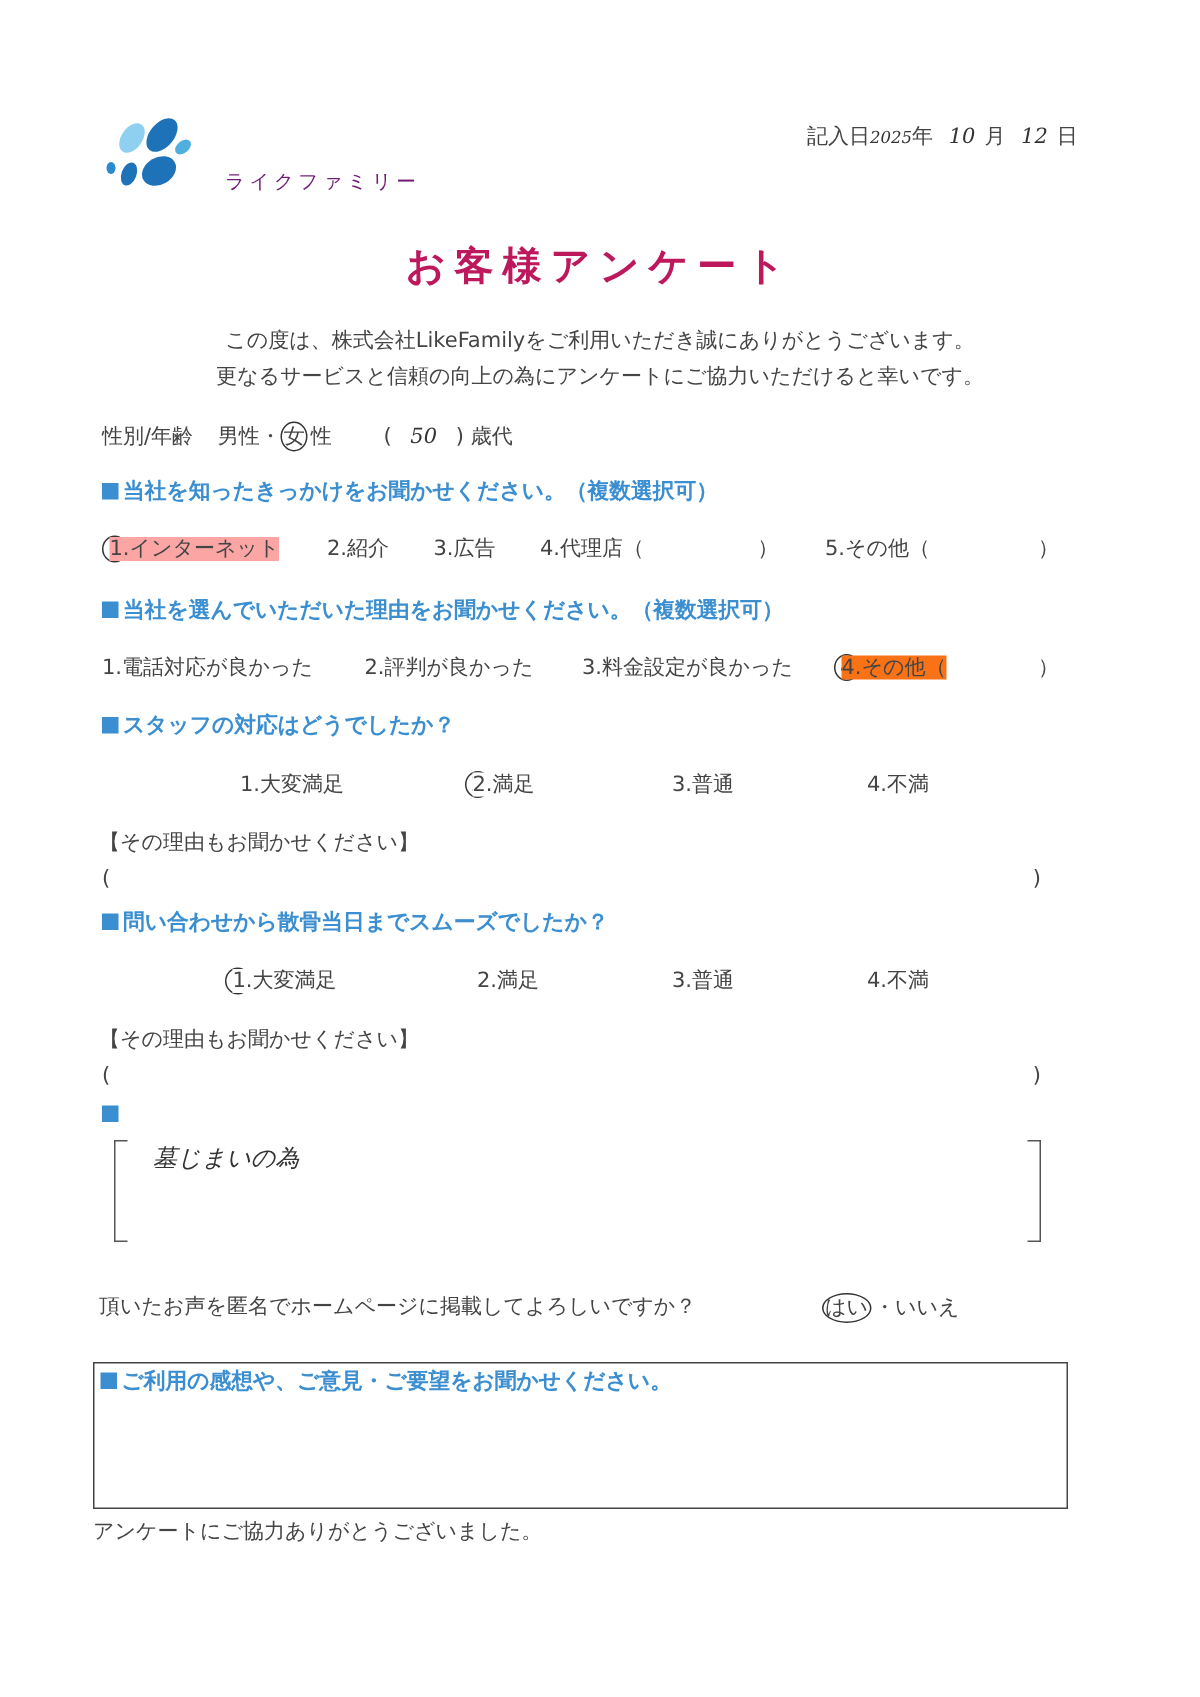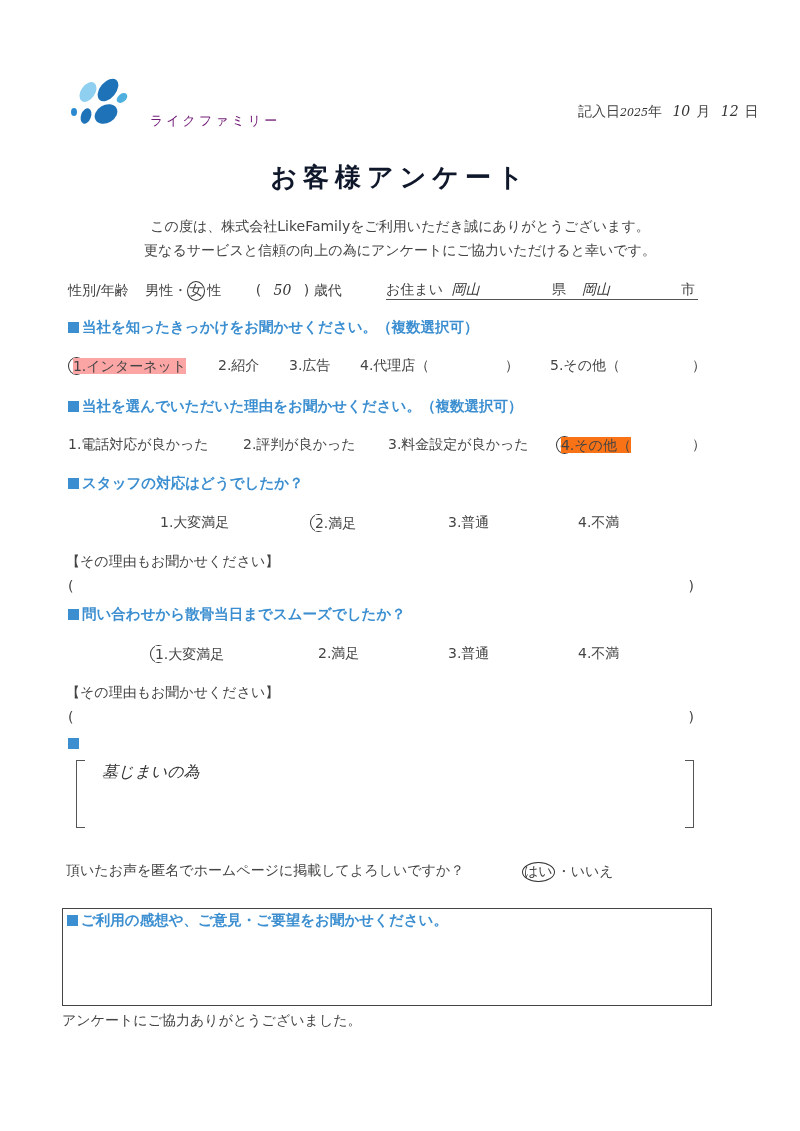--- a/index.html
+++ b/index.html
@@ -4,24 +4,24 @@
 <style>
   html, body { margin: 0; padding: 0; background: #ffffff; }
   body { width: 800px; height: 1131px; position: relative; overflow: hidden;
          font-family: "DejaVu Sans", "Liberation Sans", sans-serif; color: #333; }
   .abs { position: absolute; }
   .logo { left: 68px; top: 72px; width: 280px; height: 60px; }
   .logo-mark { position: absolute; left: 0; top: 6px; width: 60px; height: 48px; }
   .logo-en { position: absolute; left: 78px; top: 2px; font-family: "DejaVu Serif", "Liberation Serif", serif;
              font-style: italic; font-size: 30px; color: #1e73b8; letter-spacing: 1px; }
   .logo-jp { position: absolute; left: 82px; top: 40px; font-size: 13px; color: #701a75; letter-spacing: 3px; }
-  .date { left: 538px; top: 103px; font-size: 14px; color: #444; margin-left: 40px; }
+  .date { left: 538px; top: 82px; font-size: 14px; color: #444; }
   .hand { font-family: "DejaVu Serif", "Liberation Serif", serif; font-style: italic; color: #333; }
   .title { left: 0; width: 800px; top: 160px; text-align: center; font-size: 26px; font-weight: bold;
-           letter-spacing: 6px; color: #0f172a; }
+           letter-spacing: 6px; color: #be185d; }
   .intro { left: 0; width: 800px; text-align: center; font-size: 14px; color: #444; }
   .row { font-size: 14px; color: #444; white-space: nowrap; }
   .sec { font-size: 14.5px; color: #3b8ed0; font-weight: bold; white-space: nowrap; }
   .sec .sq { display: inline-block; width: 11px; height: 11px; background: #3b8ed0; margin-right: 3px; vertical-align: -1px; }
   .circle { display: inline-block; border: 1px solid #333; border-radius: 50%; padding: 0 3px; margin-right: 2px; }
   .underline { border-bottom: 1px solid #555; }
   .bracket-l, .bracket-r { position: absolute; width: 8px; border: 1px solid #555; }
   .bracket-l { border-right: none; }
   .bracket-r { border-left: none; }
   .comments-box { left: 62px; top: 908px; width: 648px; height: 96px; border: 1.5px solid #444; }
@@ -52,27 +52,20 @@
 <div class="abs intro" style="top:218px">この度は、株式会社LikeFamilyをご利用いただき誠にありがとうございます。</div>
 <div class="abs intro" style="top:242px">更なるサービスと信頼の向上の為にアンケートにご協力いただけると幸いです。</div>
 
 <div class="abs row" style="left:68px; top:281px; width:640px;">
   <span>性別/年齢</span>
   <span style="margin-left:12px">男性</span><span>・</span><span class="circle" style="padding:0 1px">女</span><span>性</span>
   <span style="margin-left:30px">(</span>
   <span class="hand" style="margin:0 8px">50</span>
   <span>)</span>
   <span>歳代</span>
-  <span class="underline" style="position:absolute; left:318px; width:312px; top:0; display:block; height:18px;">
-    <span>お住まい</span>
-    <span class="hand" style="margin-left:4px">岡山</span>
-    <span style="position:absolute; left:166px">県</span>
-    <span class="hand" style="position:absolute; left:196px">岡山</span>
-    <span style="position:absolute; left:295px">市</span>
-  </span>
 </div>
 
 <div class="abs sec" style="left:68px; top:318px;"><span class="sq"></span><span>当社を知ったきっかけをお聞かせください。（複数選択可）</span></div>
 <div class="abs row" style="top:357px; left:68px;"><span class="circle">1</span><span style="margin-left:-14px; background:#fca5a5;">1.インターネット</span></div>
 <div class="abs row" style="top:357px; left:218px;">2.紹介</div>
 <div class="abs row" style="top:357px; left:289px;">3.広告</div>
 <div class="abs row" style="top:357px; left:360px;">4.代理店（</div>
 <div class="abs row" style="top:357px; left:505px;">）</div>
 <div class="abs row" style="top:357px; left:550px;">5.その他（</div>
 <div class="abs row" style="top:357px; left:692px;">）</div>
@@ -107,21 +100,21 @@
 </div>
 
 <div class="abs sec" style="left:68px; top:735px;"><span class="sq"></span></div>
 <div class="abs" style="left:70px; top:760px; width:630px; height:68px;">
   <div class="bracket-l" style="left:6px; top:0; height:66px;"></div>
   <div class="bracket-r" style="right:6px; top:0; height:66px;"></div>
   <div class="hand" style="position:absolute; left:32px; top:2px; font-size:16px;">墓じまいの為</div>
 </div>
 
 <div class="abs row" style="top:862px; left:66px;">頂いたお声を匿名でホームページに掲載してよろしいですか？</div>
-<div class="abs row" style="top:862px; left:522px;text-align:right;">
+<div class="abs row" style="top:862px; left:548px;text-align:right;">
   <span class="circle" style="padding:0 1px;">はい</span><span>・</span><span>いいえ</span>
 </div>
 
 <div class="abs comments-box">
   <div class="sec" style="position:absolute; left:4px; top:2px;"><span class="sq"></span><span>ご利用の感想や、ご意見・ご要望をお聞かせください。</span></div>
 </div>
 
 <div class="abs row" style="top:1012px; left:62px;">アンケートにご協力ありがとうございました。</div>
 
 </body></html>

